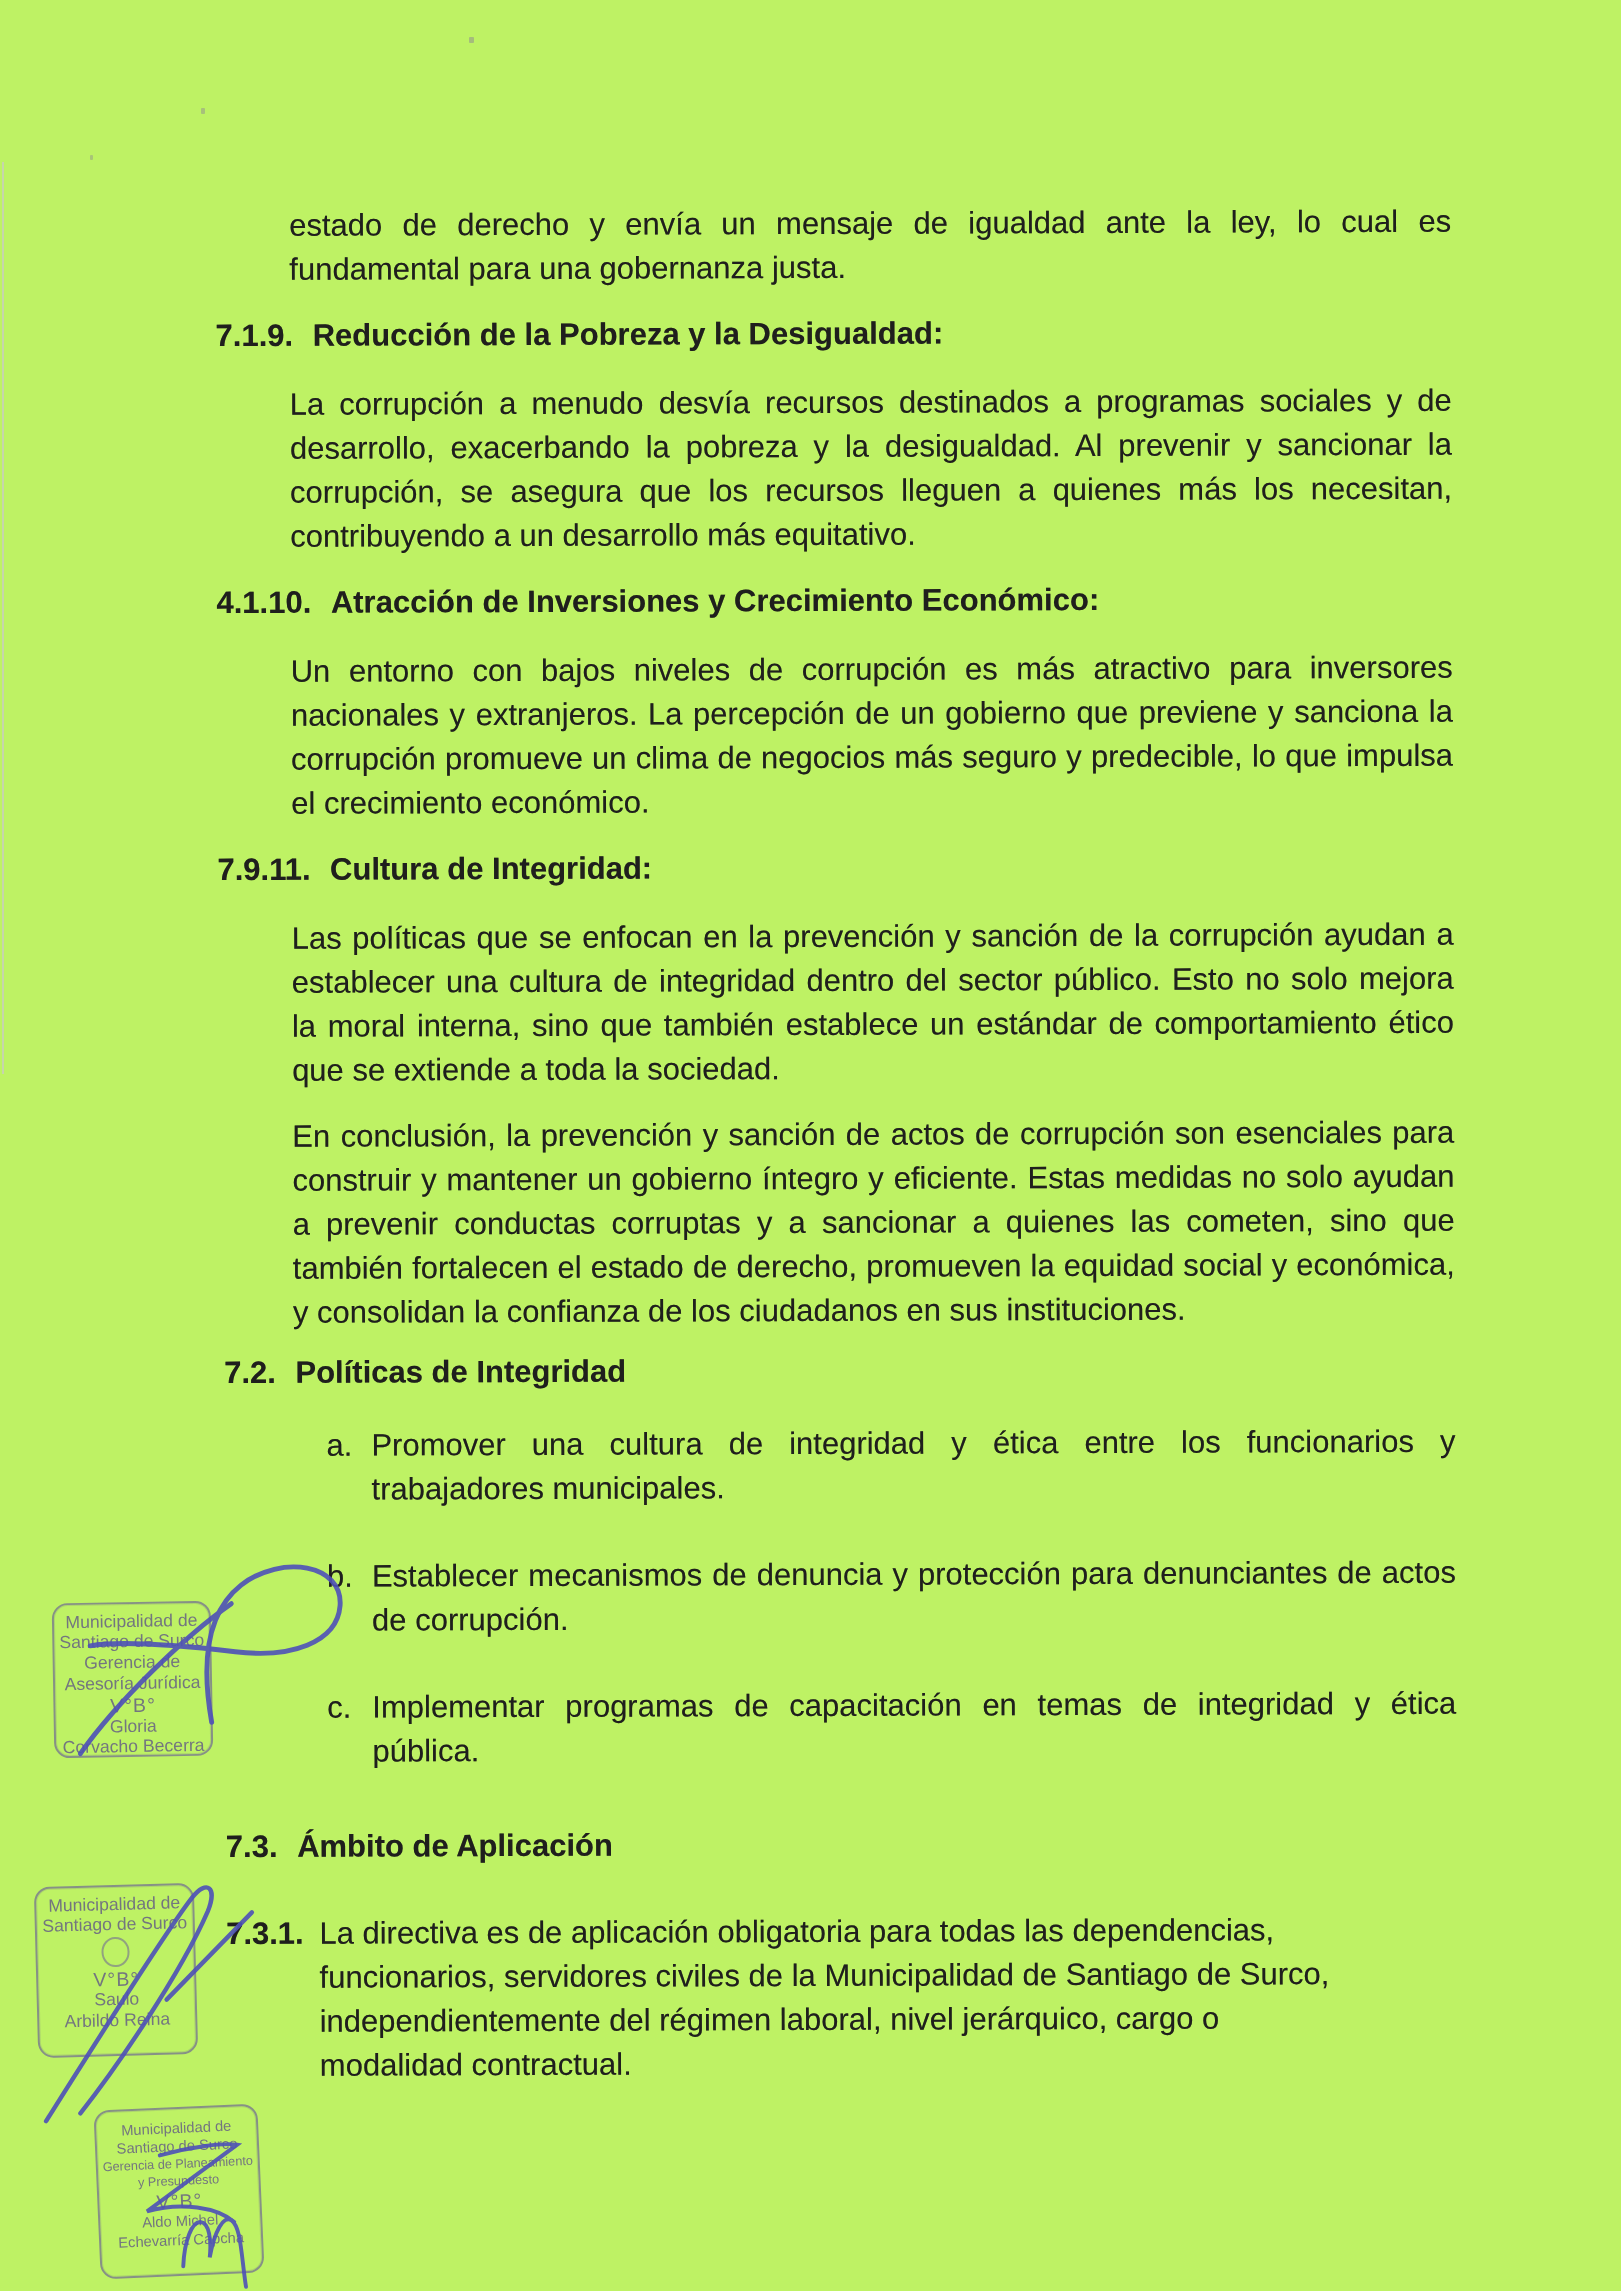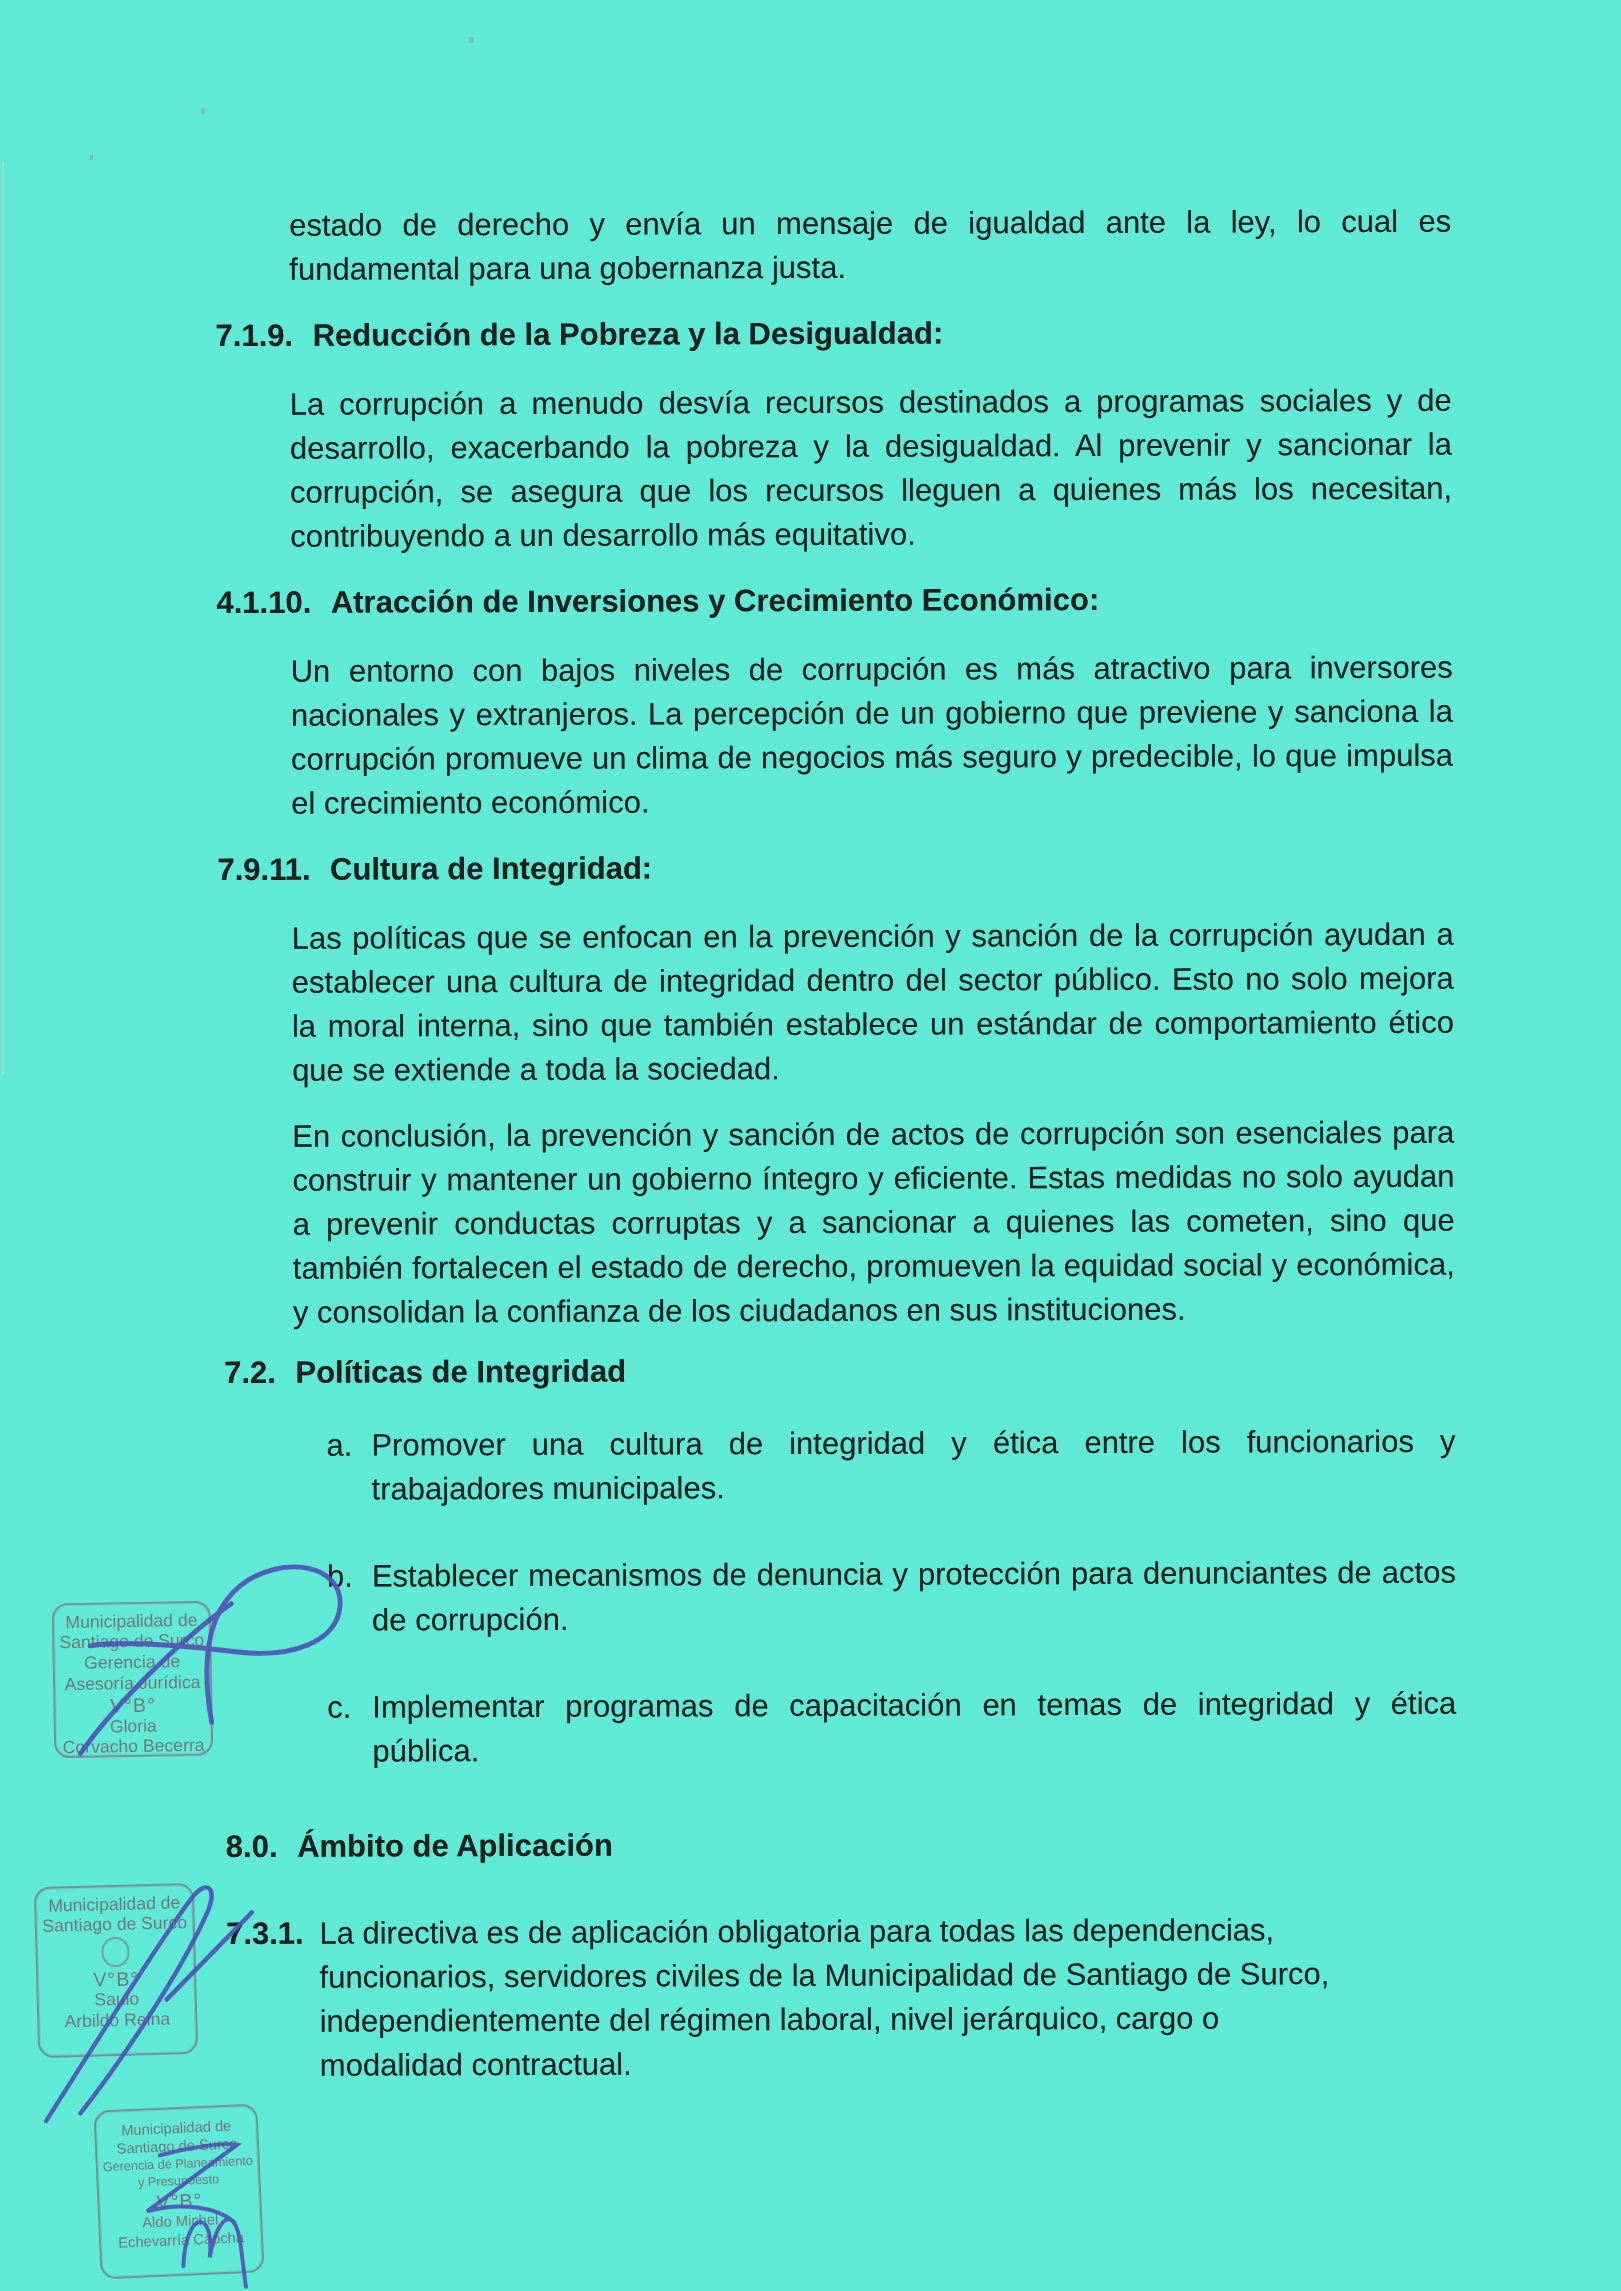--- a/index.html
+++ b/index.html
@@ -1,19 +1,19 @@
 <!DOCTYPE html>
 <html><head>
 <meta charset="utf-8">
 <style>
   html,body{margin:0;padding:0;background:#ffffff;}
   .page{
     position:relative;
     width:1621px;height:2292px;
-    background:#5eead4;
+    background:#bef264;
     overflow:hidden;
     font-family:"Liberation Sans", sans-serif;
     color:#1f1f1d;
     text-decoration:underline;
   }
   .content{
     position:absolute;left:0;top:0;right:0;
     padding-top:202px;
     transform:rotate(-0.2deg);
     text-shadow:0 0 0.5px rgba(20,20,20,0.45);
@@ -126,21 +126,21 @@
     <div class="item">
       <span class="letter">b.</span>
       <p class="itext">Establecer mecanismos de denuncia y protección para denunciantes de actos de corrupción.</p>
     </div>
     <div class="item last">
       <span class="letter">c.</span>
       <p class="itext">Implementar programas de capacitación en temas de integridad y ética pública.</p>
     </div>
 
     <div class="heading lvl2 scope-h">
-      <span class="num">8.0.</span>
+      <span class="num">7.3.</span>
       <span class="ttl">Ámbito de Aplicación</span>
     </div>
 
     <div class="clause">
       <span class="cnum">7.3.1.</span>
       <div class="ctext">
         <div class="cline">La directiva es de aplicación obligatoria para todas las dependencias,</div>
         <div class="cline">funcionarios, servidores civiles de la Municipalidad de Santiago de Surco,</div>
         <div class="cline">independientemente del régimen laboral, nivel jerárquico, cargo o</div>
         <div class="cline">modalidad contractual.</div>

